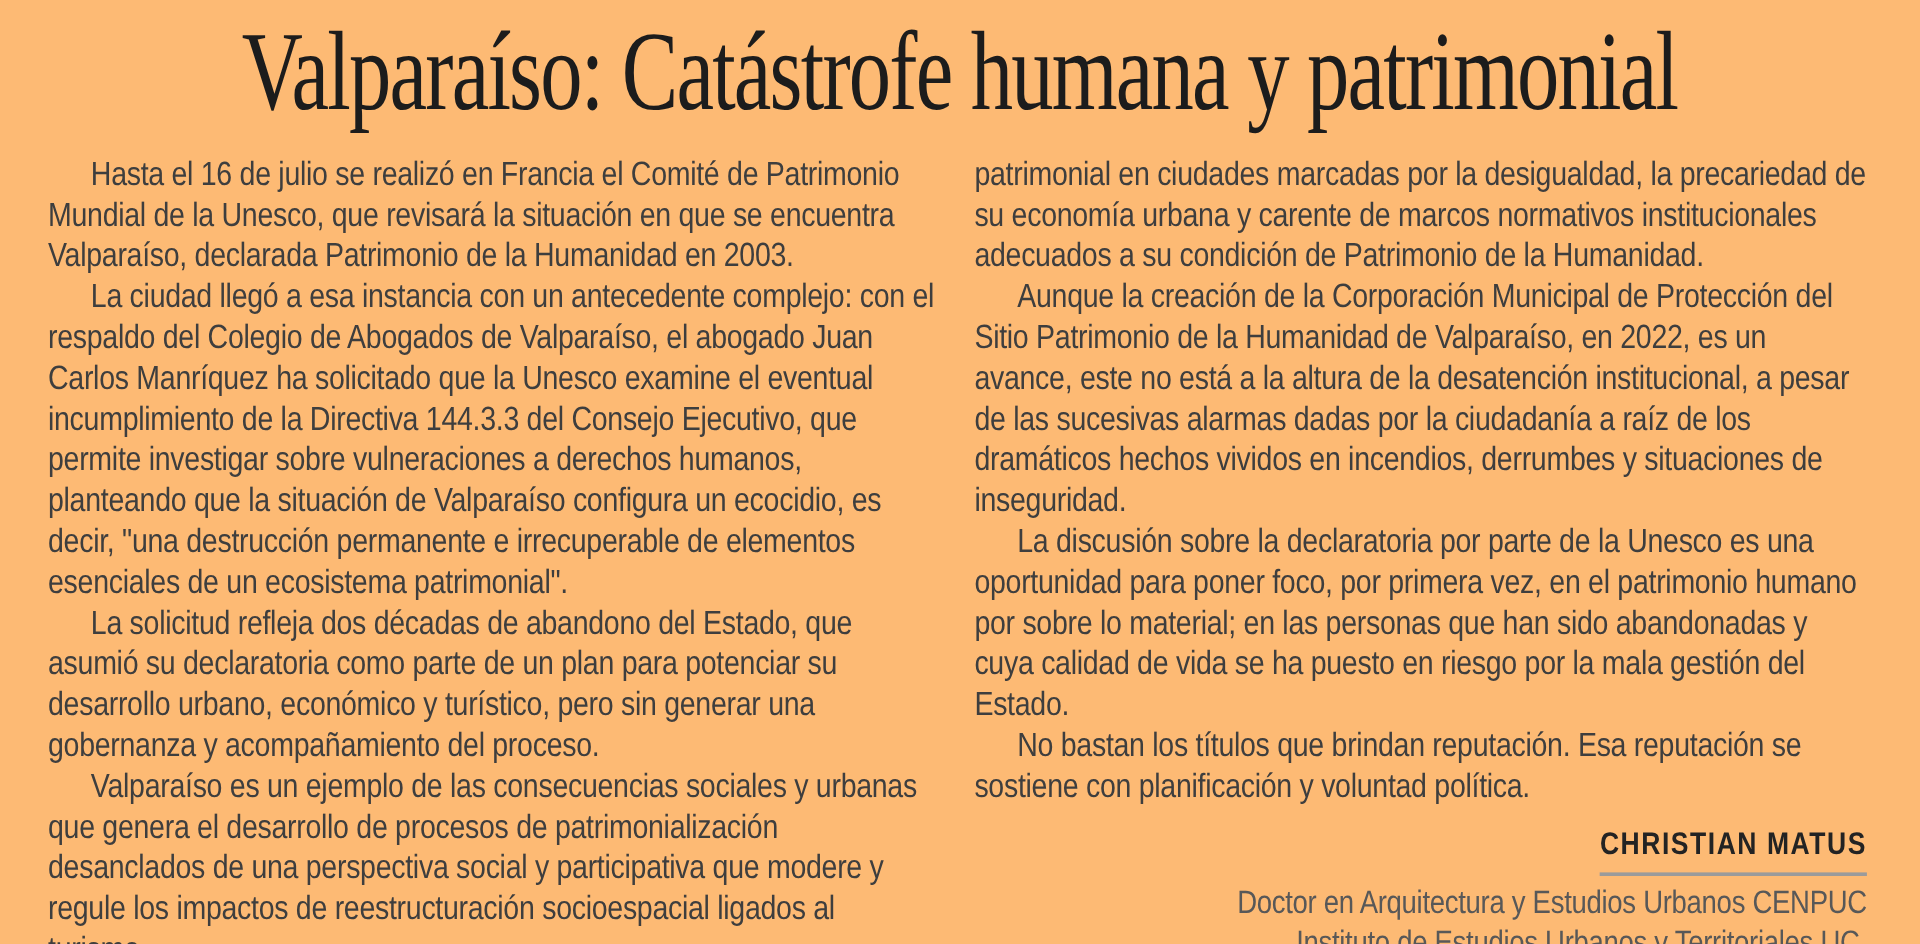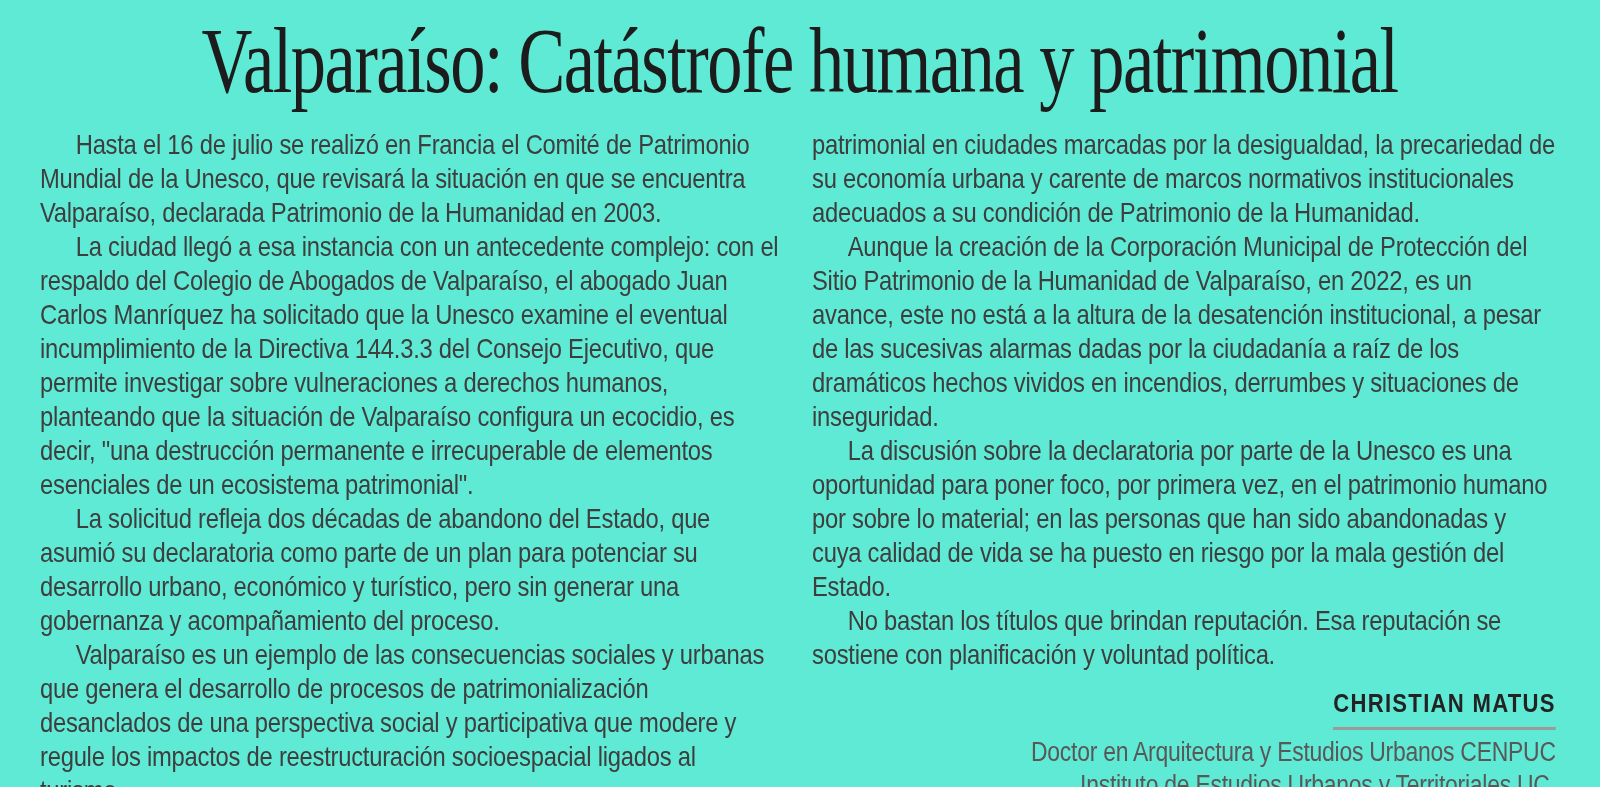--- a/index.html
+++ b/index.html
@@ -11,21 +11,21 @@
     width: 1600px;
     height: 787px;
     position: relative;
     overflow: hidden;
     font-family: "Liberation Sans", sans-serif;
     -webkit-font-smoothing: antialiased;
   }
   .page {
     position: absolute;
     inset: 0;
-    background: #5eead4;
+    background: #fdba74;
   }
   
   .title-wrap {
     position: absolute;
     left: 0;
     right: 0;
     top: 6px;
     text-align: center;
     white-space: nowrap;
   }

